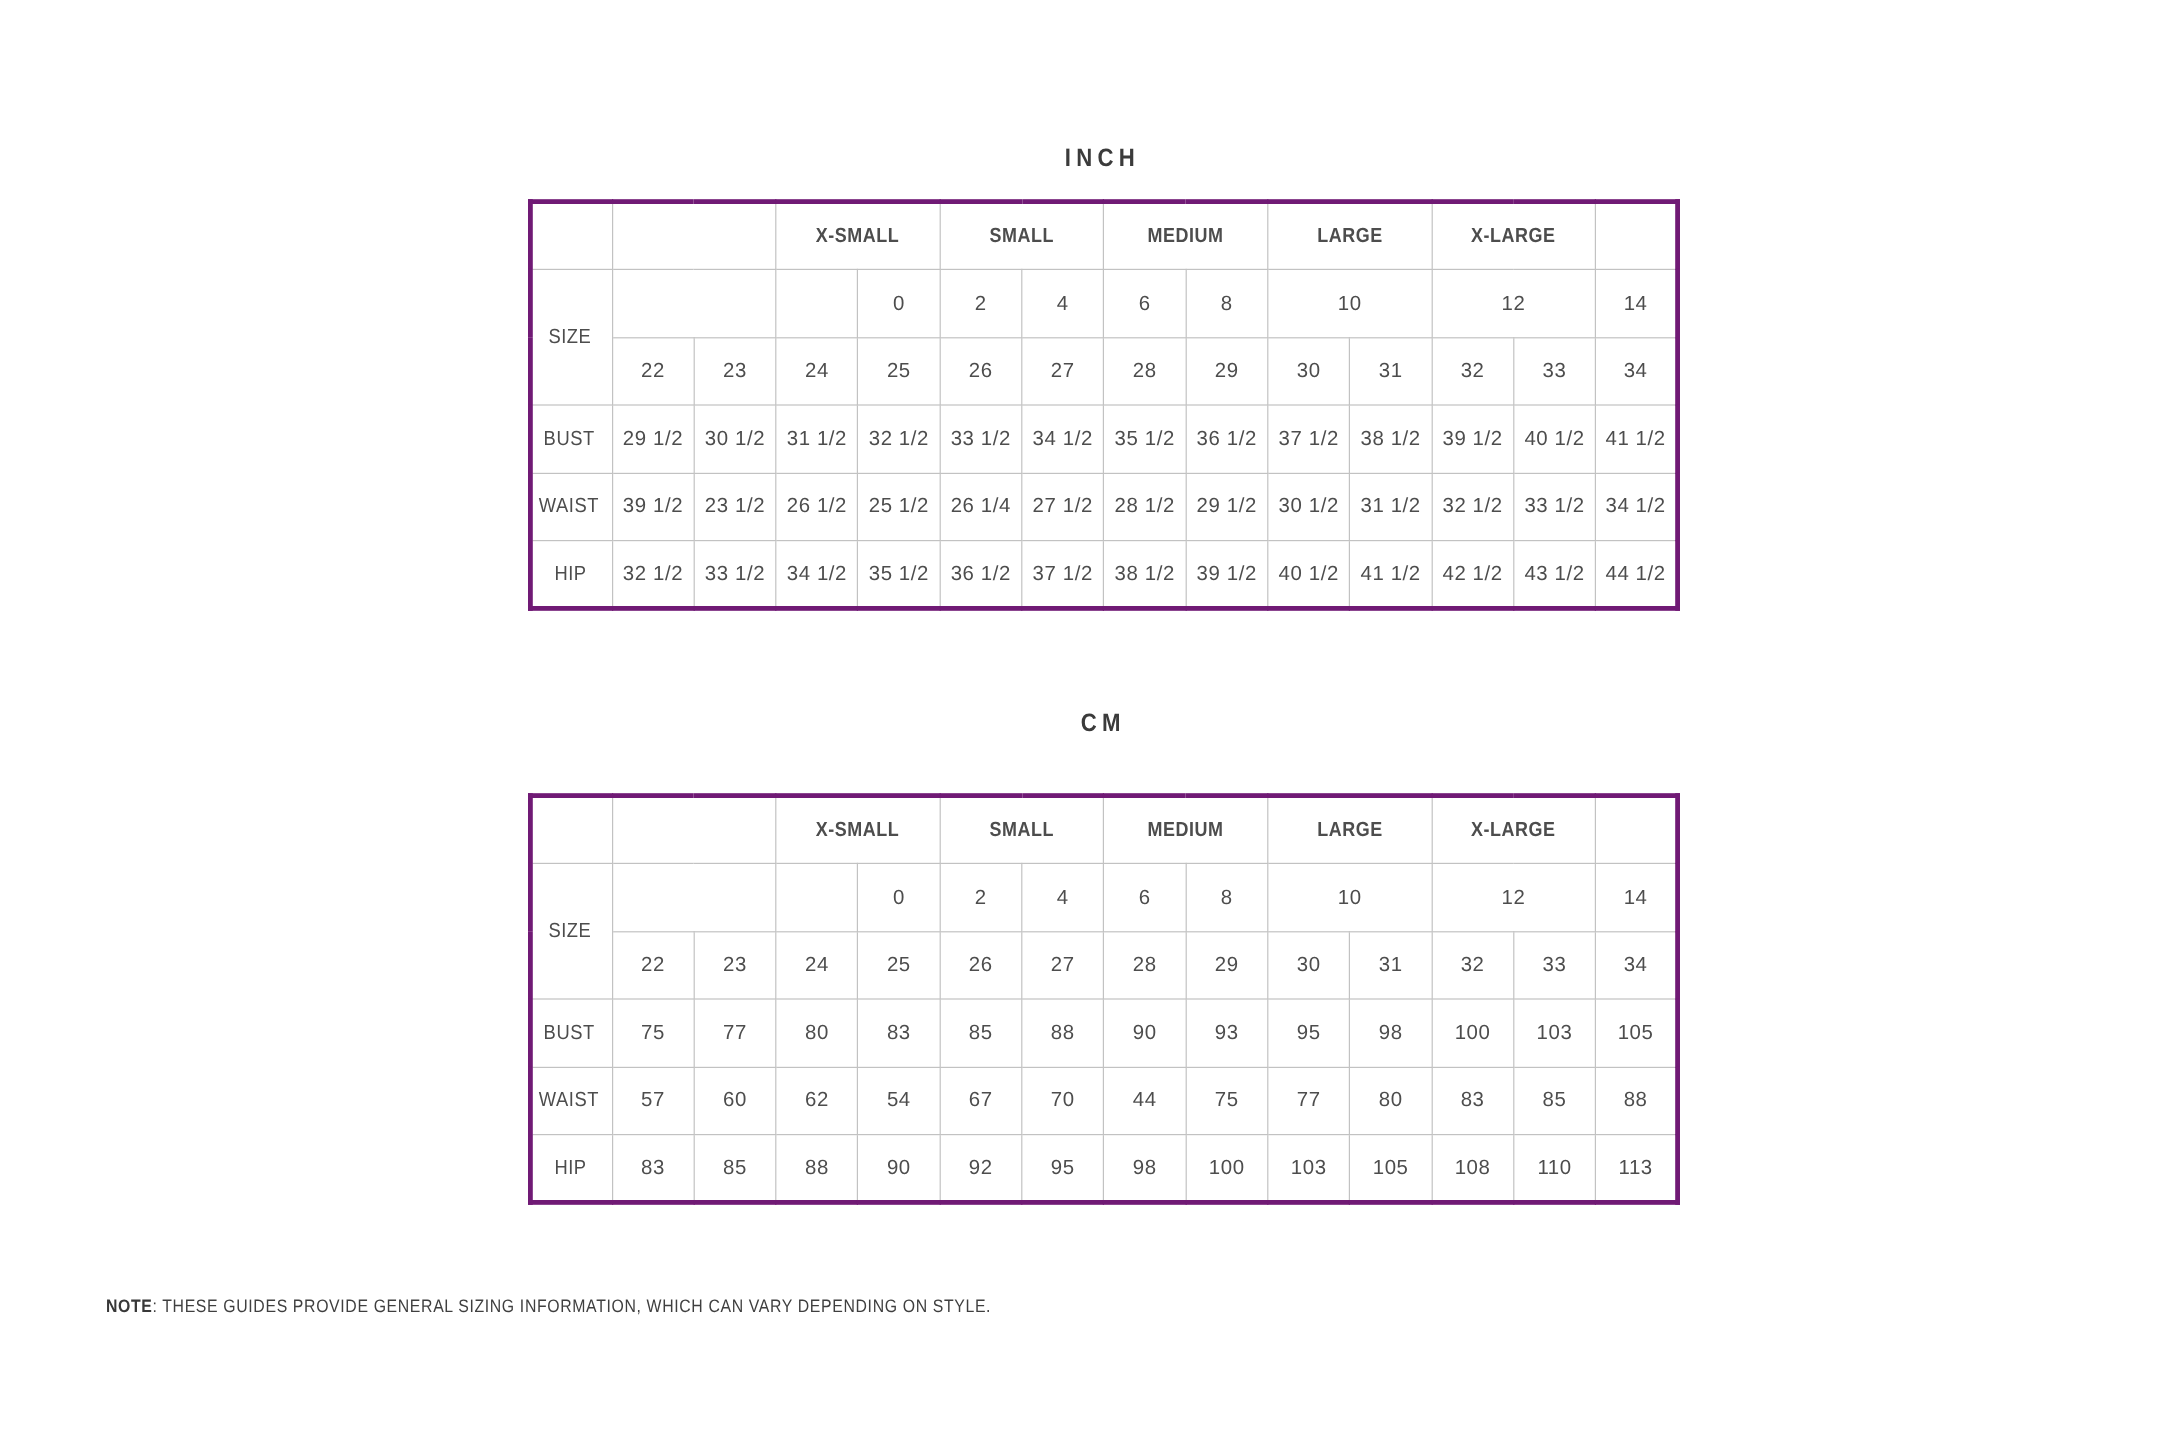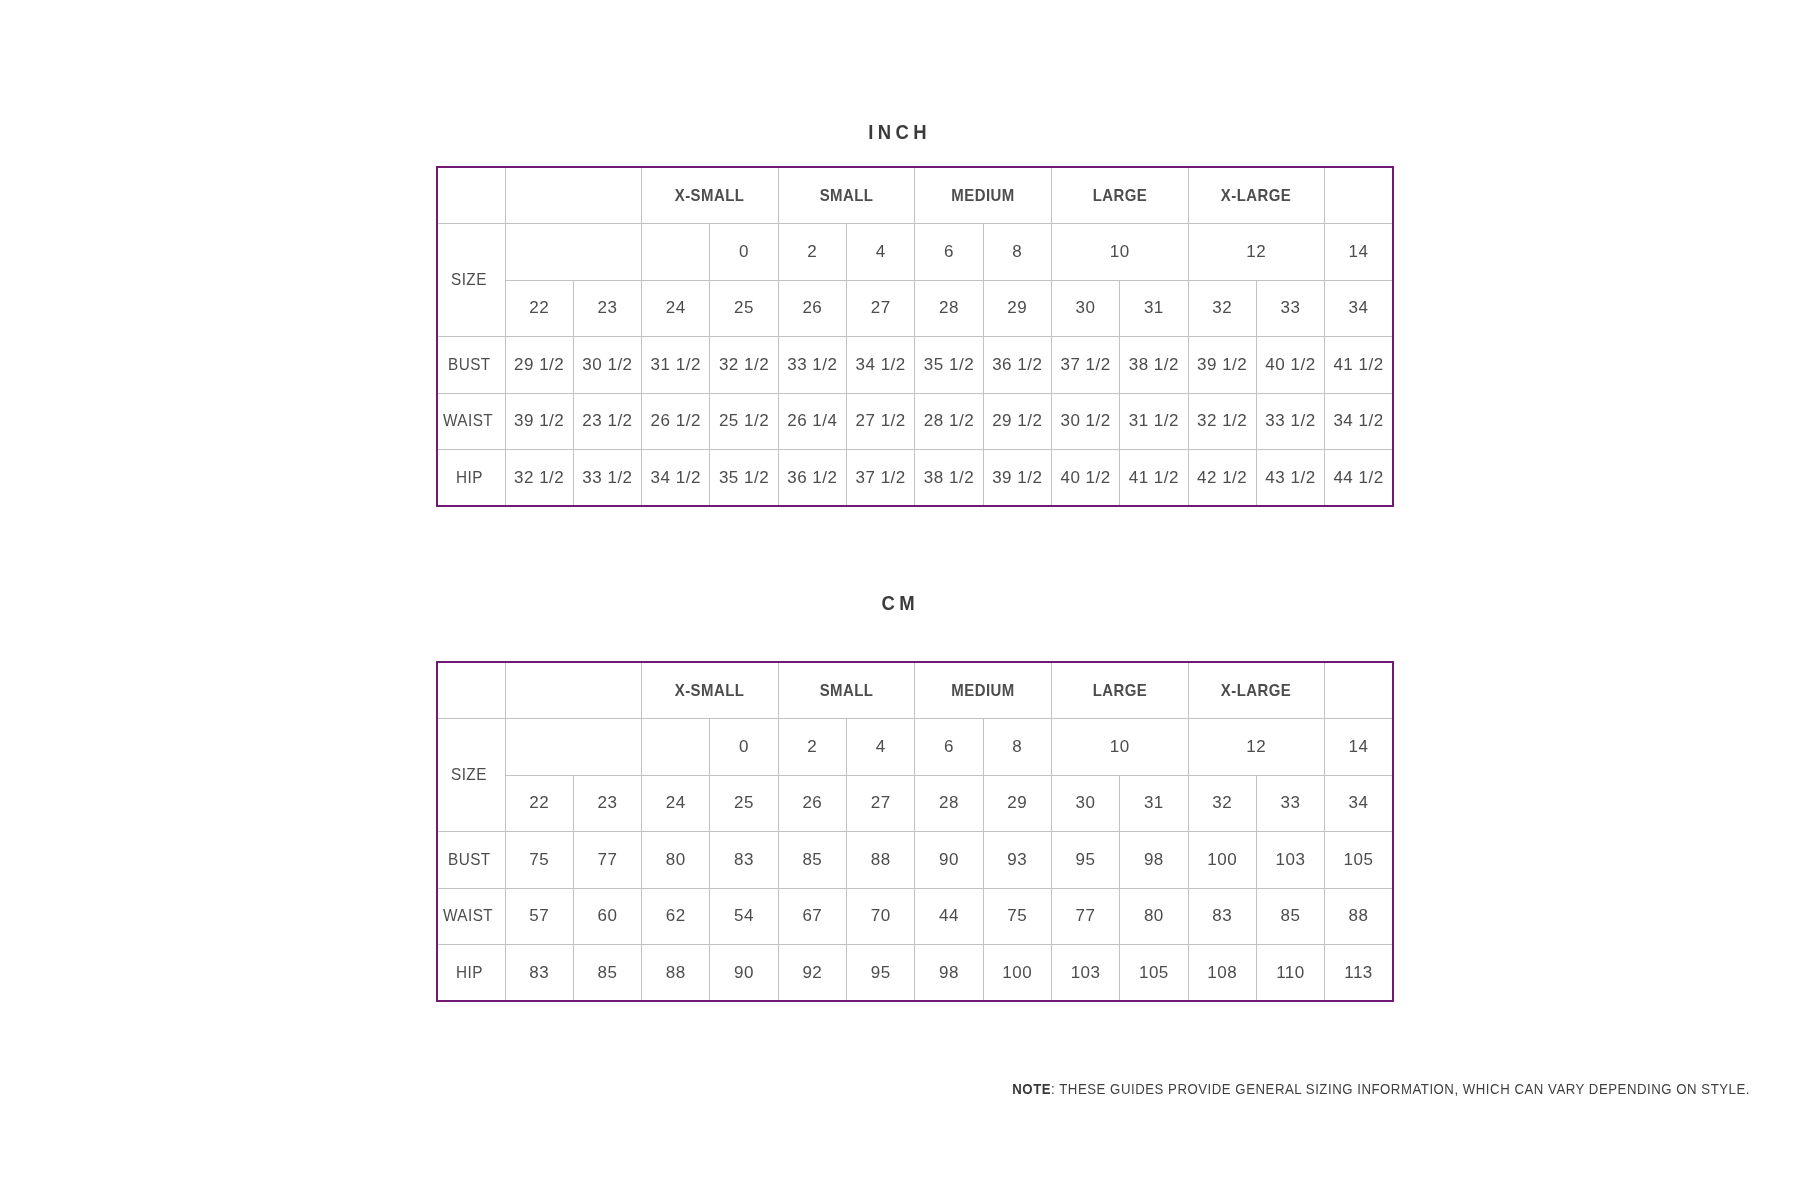--- a/index.html
+++ b/index.html
@@ -3,43 +3,43 @@
 <meta charset="utf-8">
 <style>
   html, body { margin: 0; padding: 0; }
   body {
     width: 1800px; height: 1200px;
     background: #ffffff;
     font-family: "Liberation Sans", sans-serif;
     position: relative;
     overflow: hidden;
   }
-  .page { position: absolute; inset: 0; }
+  .page { position: absolute; inset: 0; margin-left: 38px; }
 
   
   .unit-title {
     position: absolute; left: 0; width: 100%;
     margin: 0; text-align: center;
     font-size: 21px; font-weight: bold;
     letter-spacing: 5px; color: #3b3b3b;
     line-height: 1;
   }
   .section-inch .unit-title { top: 121px; }
   .section-cm   .unit-title { top: 592px; }
 
   .cond { display: inline-block; transform: scaleX(0.88); transform-origin: center; }
   .cond-left { display: inline-block; transform: scaleX(0.9); transform-origin: left center; }
 
   
   table.size-table {
-    position: absolute; left: 436px;
+    position: absolute; left: 402px;
     width: 956px;
     border-collapse: collapse;
     table-layout: fixed;
-    border: 2px solid #701a75;
+    border: 4px solid #701a75;
     background: #ffffff;
   }
   .section-inch table.size-table { top: 166px; }
   .section-cm   table.size-table { top: 661px; }
 
   table.size-table tr { height: 56.5px; }
   table.size-table td {
     border: 1px solid #c2c2c2;
     padding: 0;
     text-align: center;
@@ -54,21 +54,21 @@
   }
   td.rowlabel {
     text-align: left; padding-left: 15px;
     font-size: 13.5px; font-weight: normal;
     letter-spacing: 1px; color: #3b3b3b;
   }
 
   
   .note {
     position: absolute; top: 1081px; left: 0; width: 100%;
-    margin: 0; text-align: right;
+    margin: 0; text-align: left;
     font-size: 15px; color: #3f3f3f;
     letter-spacing: 0.6px; line-height: 1;
   }
   .note b { font-weight: bold; color: #383838; }
 </style>
 </head>
 <body>
 
 <div class="page">
   <div id="tables-root">

